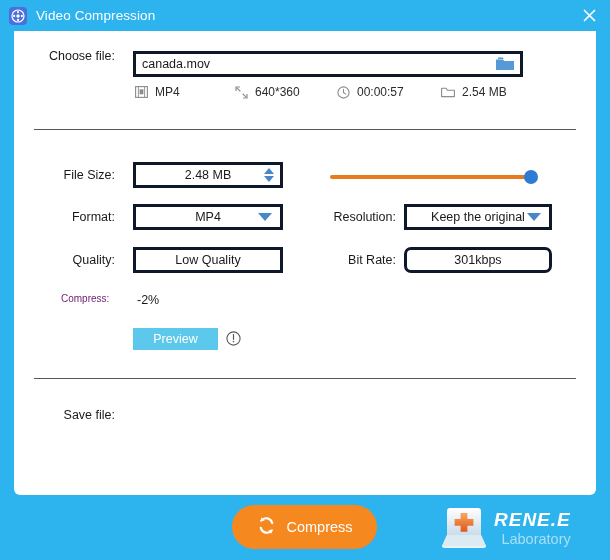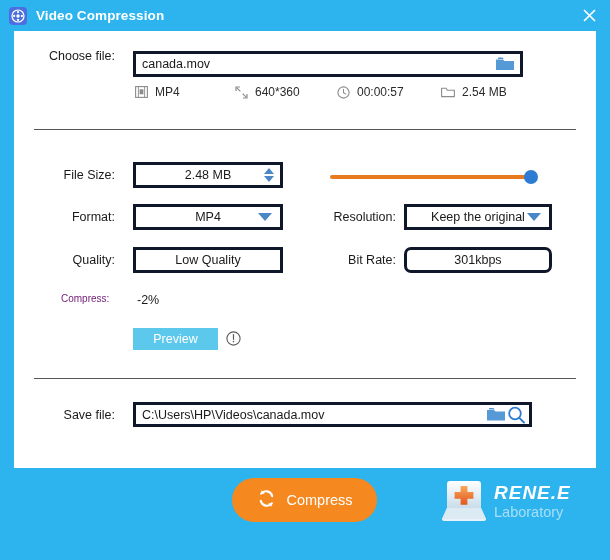--- a/index.html
+++ b/index.html
@@ -40,21 +40,21 @@
     background: #4C6FE0;
     display: flex;
     align-items: center;
     justify-content: center;
     flex: 0 0 auto;
   }
   .title-text {
     margin-left: 9px;
     color: #FFFFFF;
     font-size: 13.5px;
-    font-weight: bold;
+    font-weight: normal;
     letter-spacing: 0.1px;
     white-space: nowrap;
   }
   .close-btn {
     position: absolute;
     right: 8px; top: 3px;
     width: 26px; height: 24px;
     display: flex;
     align-items: center;
     justify-content: center;
@@ -263,23 +263,24 @@
   .save-icons > span {
     display: flex;
     align-items: center;
     justify-content: center;
     cursor: pointer;
   }
 
   
   .footer {
     position: absolute;
-    left: 0; top: 468px;
+    left: 0; top: 495px;
     width: 610px; height: 65px;
     background: #2DB4EE;
+    text-align: right;
   }
   .compress-btn {
     position: absolute;
     left: 232px; top: 10px;
     width: 145px; height: 44px;
     background: #F5881F;
     border-radius: 22px;
     display: flex;
     align-items: center;
     justify-content: center;
@@ -457,37 +458,20 @@
       <svg width="15" height="15" viewBox="0 0 15 15">
         <circle cx="7.5" cy="7.5" r="6.6" fill="none" stroke="#5A5A5A" stroke-width="1.1"></circle>
         <path d="M7.5 3.6 L7.5 8.3" stroke="#5A5A5A" stroke-width="1.2" stroke-linecap="round"></path>
         <circle cx="7.5" cy="10.6" r="0.8" fill="#5A5A5A"></circle>
       </svg>
     </span>
 
     <div class="divider d2"></div>
 
     <span class="row-label" style="left:1px; top:377px; width:100px;">Save file:</span>
-    <div class="textbox save-box leftval">
-      <span class="val">C:\Users\HP\Videos\canada.mov</span>
-      <span class="save-icons">
-        <span>
-          <svg width="20" height="16" viewBox="0 0 20 16">
-            <path d="M1 3.5 L1 14 L19 14 L19 5 L9.5 5 L8 3.5 Z" fill="#5599D6"></path>
-            <path d="M3 1.5 L7.5 1.5 L8.8 3 L3 3 Z" fill="#5599D6"></path>
-          </svg>
-        </span>
-        <span>
-          <svg width="19" height="19" viewBox="0 0 19 19">
-            <circle cx="8" cy="8" r="5.8" fill="none" stroke="#2E7BD4" stroke-width="1.8"></circle>
-            <path d="M12.3 12.3 L17 17" stroke="#2E7BD4" stroke-width="1.9" stroke-linecap="round"></path>
-          </svg>
-        </span>
-      </span>
-    </div>
 
   </div>
 
   <div class="footer">
 
     <div class="compress-btn">
       <span>
         <svg width="21" height="21" viewBox="0 0 21 21">
           <path d="M16.2 8.1 A6.3 6.3 0 0 0 5.2 5.6" fill="none" stroke="#FFFFFF" stroke-width="2.2" stroke-linecap="round"></path>
           <path d="M4.8 12.9 A6.3 6.3 0 0 0 15.8 15.4" fill="none" stroke="#FFFFFF" stroke-width="2.2" stroke-linecap="round"></path>

